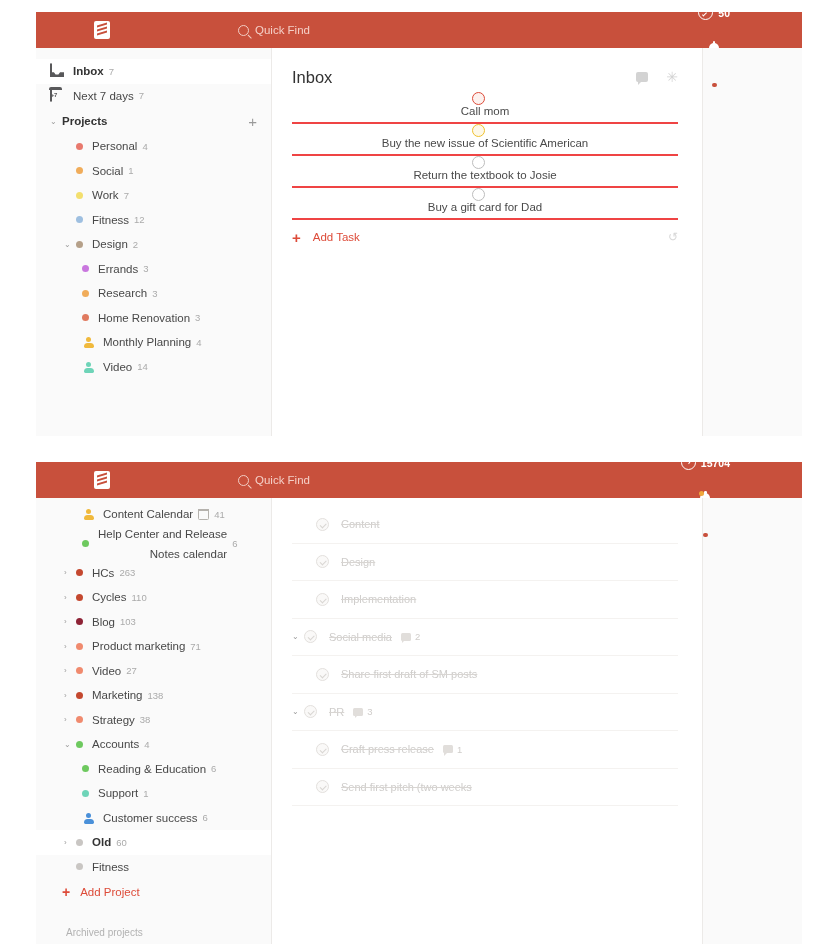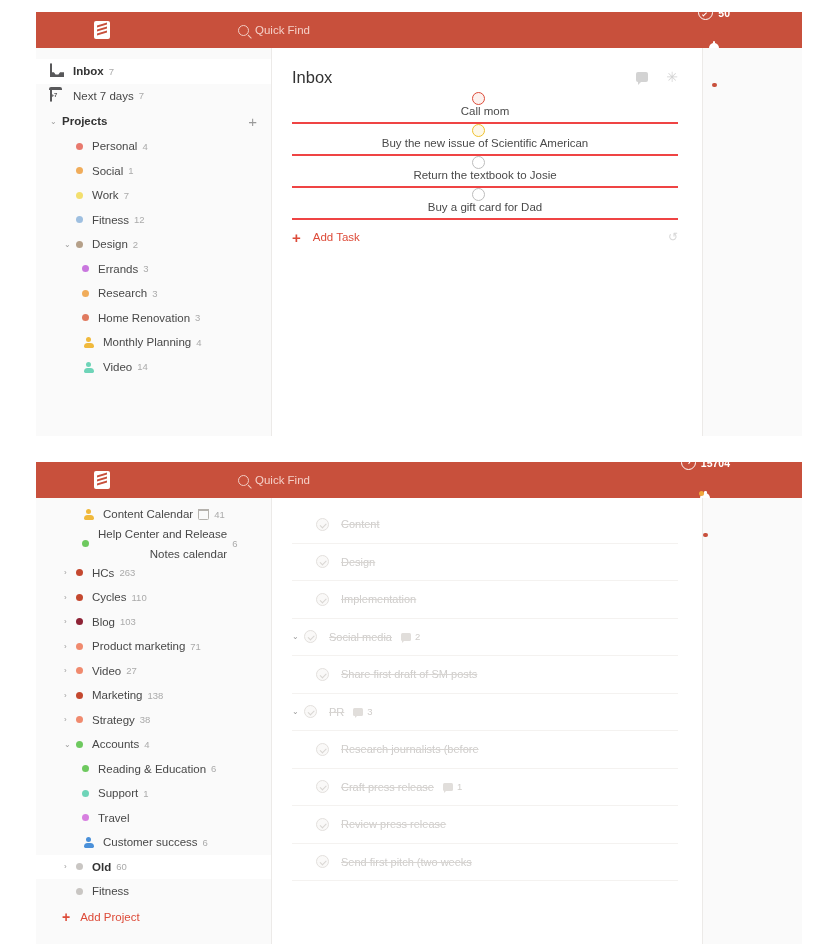--- a/index.html
+++ b/index.html
@@ -398,24 +398,20 @@
               <span class="dot" style="background:#6ec95f"></span>
               <span class="sb-label">Reading &amp; Education</span>
               <span class="sb-count">6</span>
             </div>
             <div class="sb-row indent-2">
               <span class="dot" style="background:#6ed4b8"></span>
               <span class="sb-label">Support</span>
               <span class="sb-count">1</span>
             </div>
             <div class="sb-row indent-2">
-              <span class="dot" style="background:#d77fe0"></span>
-              <span class="sb-label">Travel</span>
-            </div>
-            <div class="sb-row indent-2">
               <span class="sb-icon person-glyph">
                 <span class="h" style="background:#4a90d9"></span>
                 <span class="b" style="background:#4a90d9"></span>
               </span>
               <span class="sb-label">Customer success</span>
               <span class="sb-count">6</span>
             </div>
             <div class="sb-row indent-1 selected">
               <span class="sb-arrow">›</span>
               <span class="dot" style="background:#c9c6c3"></span>
@@ -461,33 +457,25 @@
                 <span class="txt">Share first draft of SM posts</span>
               </div>
               <div class="task-faded">
                 <span class="sb-arrow">⌄</span>
                 <span class="chk"></span>
                 <span class="txt">PR</span>
                 <span class="cbadge"><span class="cbox"></span>3</span>
               </div>
               <div class="task-faded ind1">
                 <span class="chk"></span>
-                <span class="txt">Research journalists (before</span>
-              </div>
-              <div class="task-faded ind1">
-                <span class="chk"></span>
                 <span class="txt">Craft press release</span>
                 <span class="cbadge"><span class="cbox"></span>1</span>
               </div>
               <div class="task-faded ind1">
                 <span class="chk"></span>
-                <span class="txt">Review press release</span>
-              </div>
-              <div class="task-faded ind1">
-                <span class="chk"></span>
                 <span class="txt">Send first pitch (two weeks</span>
               </div>
             </div>
         </div>
       </div>
       <div class="rightgap"></div>
     </div>
 
   </div>
 </div>

